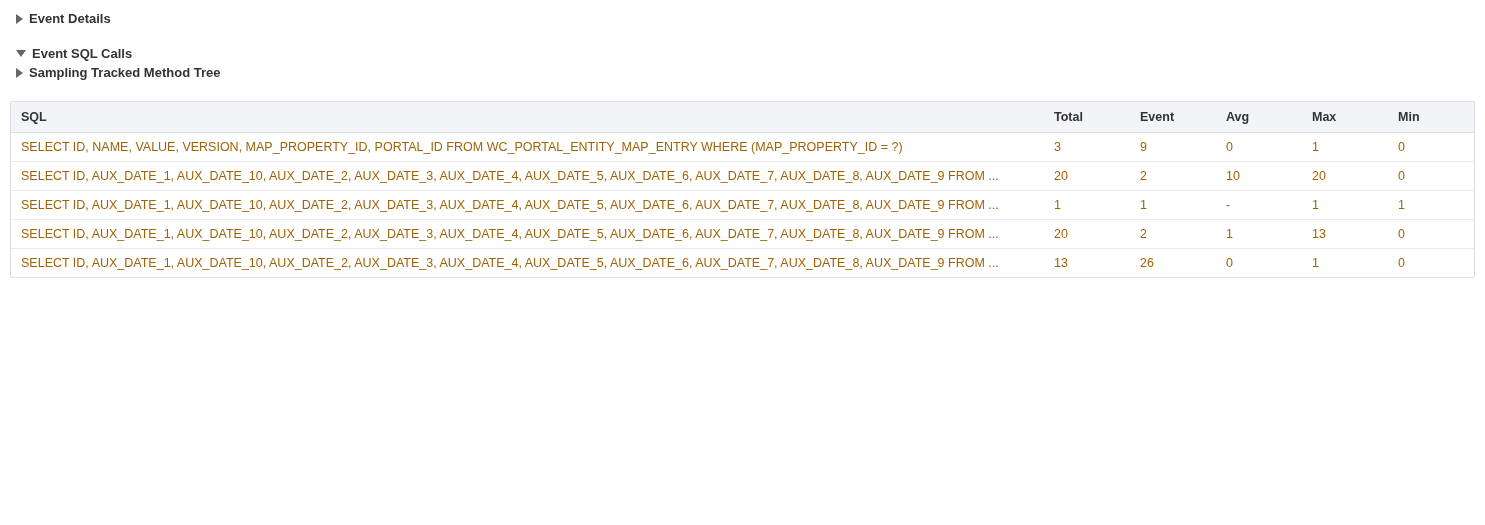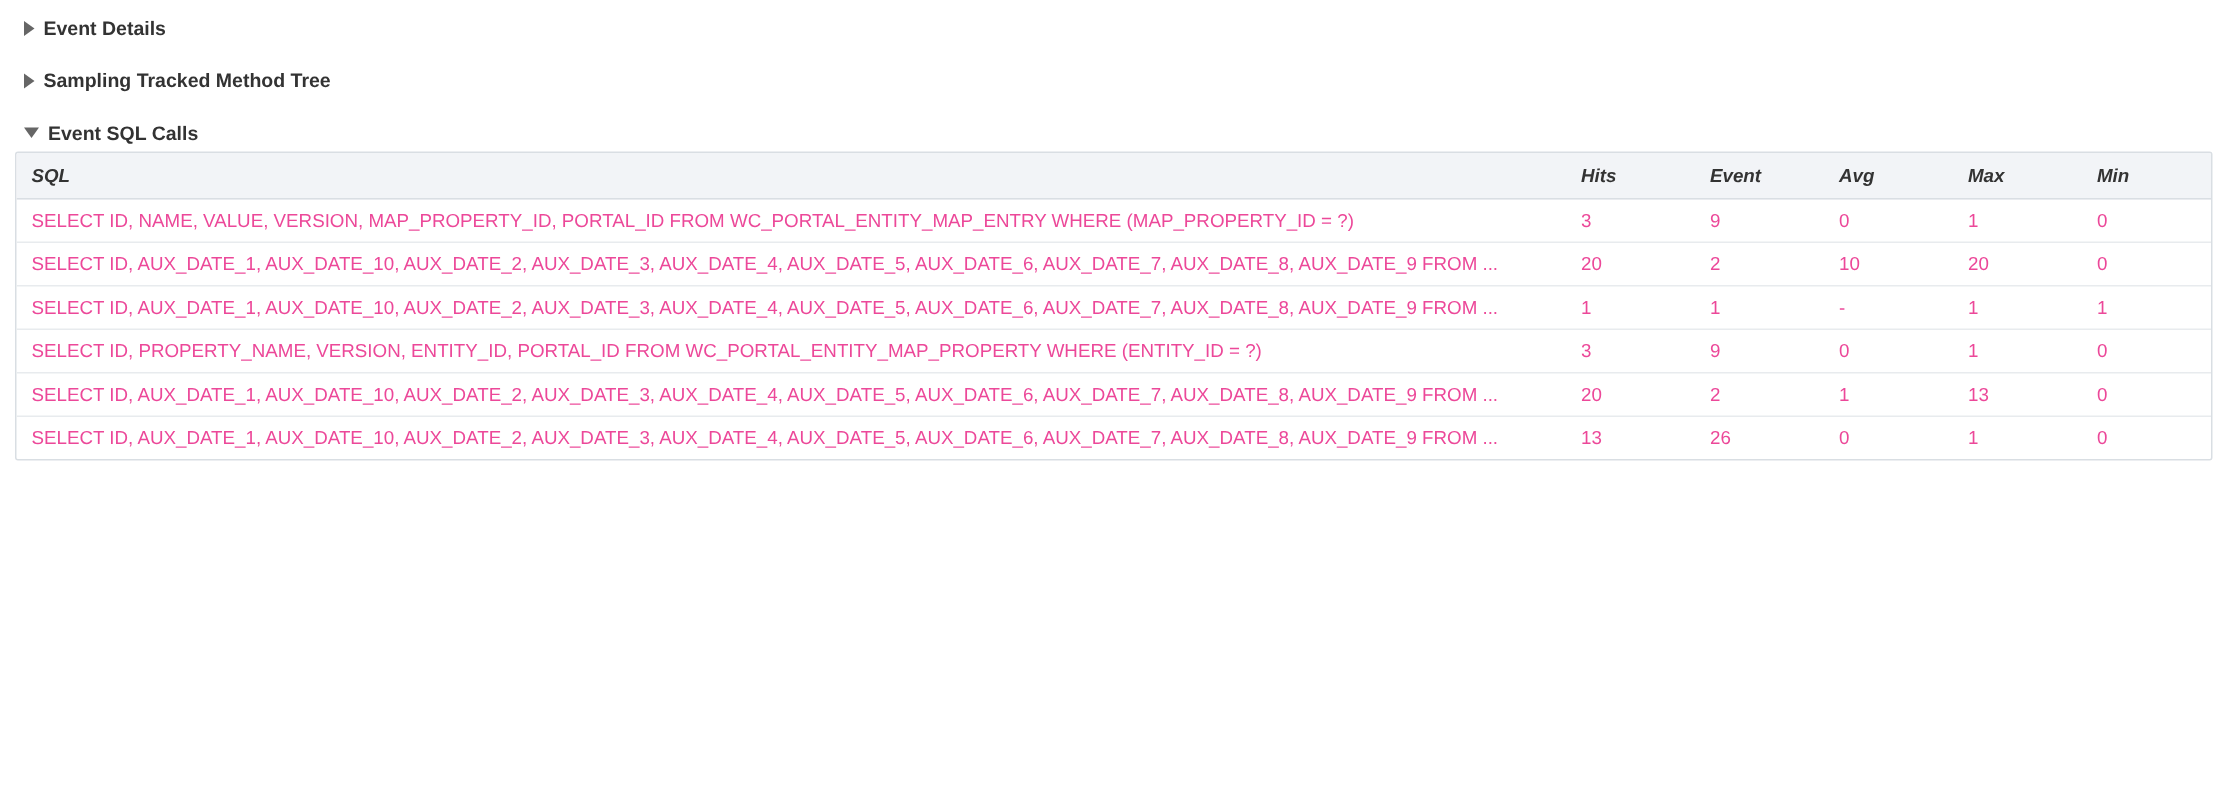--- a/index.html
+++ b/index.html
@@ -53,26 +53,25 @@
     table-layout: fixed;
   }
   thead th {
     background: #f2f4f7;
     font-weight: bold;
     text-align: left;
     padding: 8px 10px;
     border-bottom: 1px solid #d9dee3;
     color: #333;
     font-size: 12.5px;
-    font-style: italic;
   }
   tbody td {
     padding: 7px 10px 7px 10px;
     border-bottom: 1px solid #e8ebee;
-    color: #ec4899;
+    color: #a16207;
     font-size: 12.5px;
     vertical-align: middle;
   }
   tbody tr:last-child td { border-bottom: none; }
   col.sql  { width: auto; }
   col.num  { width: 86px; }
   .sql-cell {
     white-space: nowrap;
     overflow: hidden;
     text-overflow: ellipsis;
@@ -82,44 +81,44 @@
 <body>
 
 <div class="page">
 
   <div class="section-header">
     <span class="disclosure collapsed"></span>
     <span>Event Details</span>
   </div>
 
 
+  <div class="section-header" style="margin-bottom:6px;">
+    <span class="disclosure expanded"></span>
+    <span>Event SQL Calls</span>
+  </div>
+
   <div class="section-header">
     <span class="disclosure collapsed"></span>
     <span>Sampling Tracked Method Tree</span>
-  </div>
-
-  <div class="section-header" style="margin-bottom:6px;">
-    <span class="disclosure expanded"></span>
-    <span>Event SQL Calls</span>
   </div>
 
   <div class="table-wrap">
     <table>
       <colgroup>
         <col class="sql">
         <col class="num">
           <col class="num">
           <col class="num">
           <col class="num">
           <col class="num">
       </colgroup>
       <thead>
         <tr>
           <th>SQL</th>
-          <th>Hits</th>
+          <th>Total</th>
           <th>Event</th>
           <th>Avg</th>
           <th>Max</th>
           <th>Min</th>
         </tr>
       </thead>
       <tbody id="sql-body">
 
       <tr>
             <td class="sql-cell">SELECT ID, NAME, VALUE, VERSION, MAP_PROPERTY_ID, PORTAL_ID FROM WC_PORTAL_ENTITY_MAP_ENTRY WHERE (MAP_PROPERTY_ID = ?)</td>
@@ -139,28 +138,20 @@
           </tr>
           <tr>
             <td class="sql-cell">SELECT ID, AUX_DATE_1, AUX_DATE_10, AUX_DATE_2, AUX_DATE_3, AUX_DATE_4, AUX_DATE_5, AUX_DATE_6, AUX_DATE_7, AUX_DATE_8, AUX_DATE_9 FROM ...</td>
             <td>1</td>
             <td>1</td>
             <td>-</td>
             <td>1</td>
             <td>1</td>
           </tr>
           <tr>
-            <td class="sql-cell">SELECT ID, PROPERTY_NAME, VERSION, ENTITY_ID, PORTAL_ID FROM WC_PORTAL_ENTITY_MAP_PROPERTY WHERE (ENTITY_ID = ?)</td>
-            <td>3</td>
-            <td>9</td>
-            <td>0</td>
-            <td>1</td>
-            <td>0</td>
-          </tr>
-          <tr>
             <td class="sql-cell">SELECT ID, AUX_DATE_1, AUX_DATE_10, AUX_DATE_2, AUX_DATE_3, AUX_DATE_4, AUX_DATE_5, AUX_DATE_6, AUX_DATE_7, AUX_DATE_8, AUX_DATE_9 FROM ...</td>
             <td>20</td>
             <td>2</td>
             <td>1</td>
             <td>13</td>
             <td>0</td>
           </tr>
           <tr>
             <td class="sql-cell">SELECT ID, AUX_DATE_1, AUX_DATE_10, AUX_DATE_2, AUX_DATE_3, AUX_DATE_4, AUX_DATE_5, AUX_DATE_6, AUX_DATE_7, AUX_DATE_8, AUX_DATE_9 FROM ...</td>
             <td>13</td>

